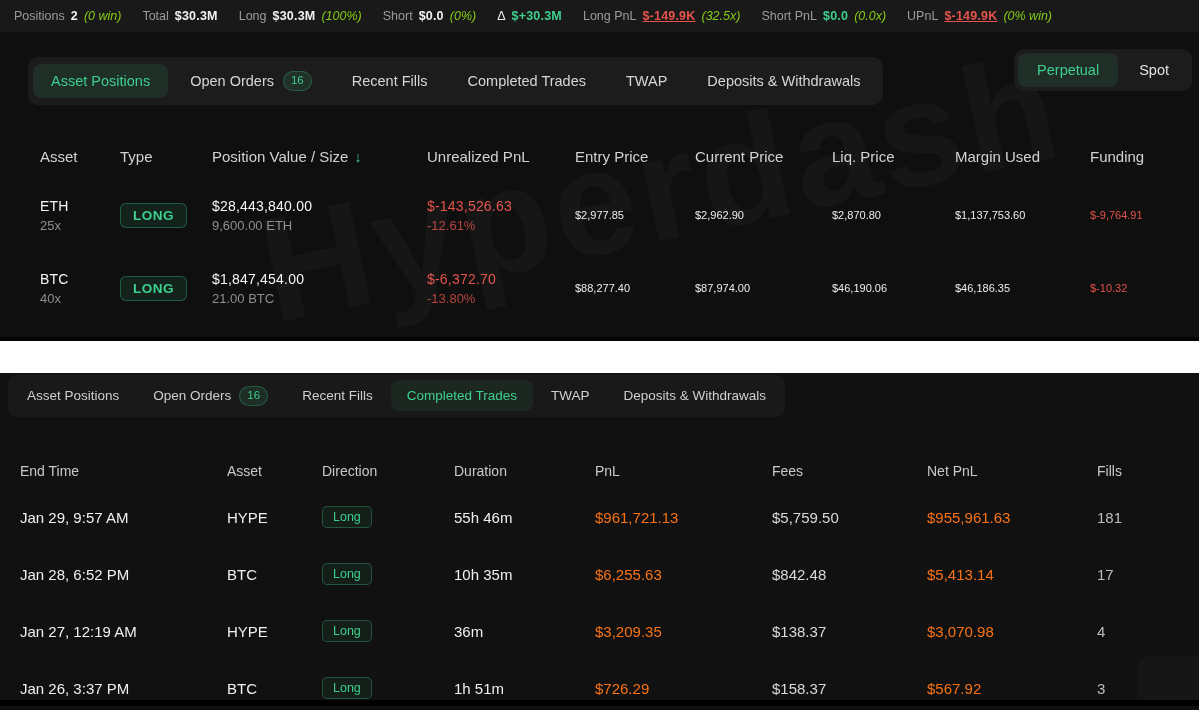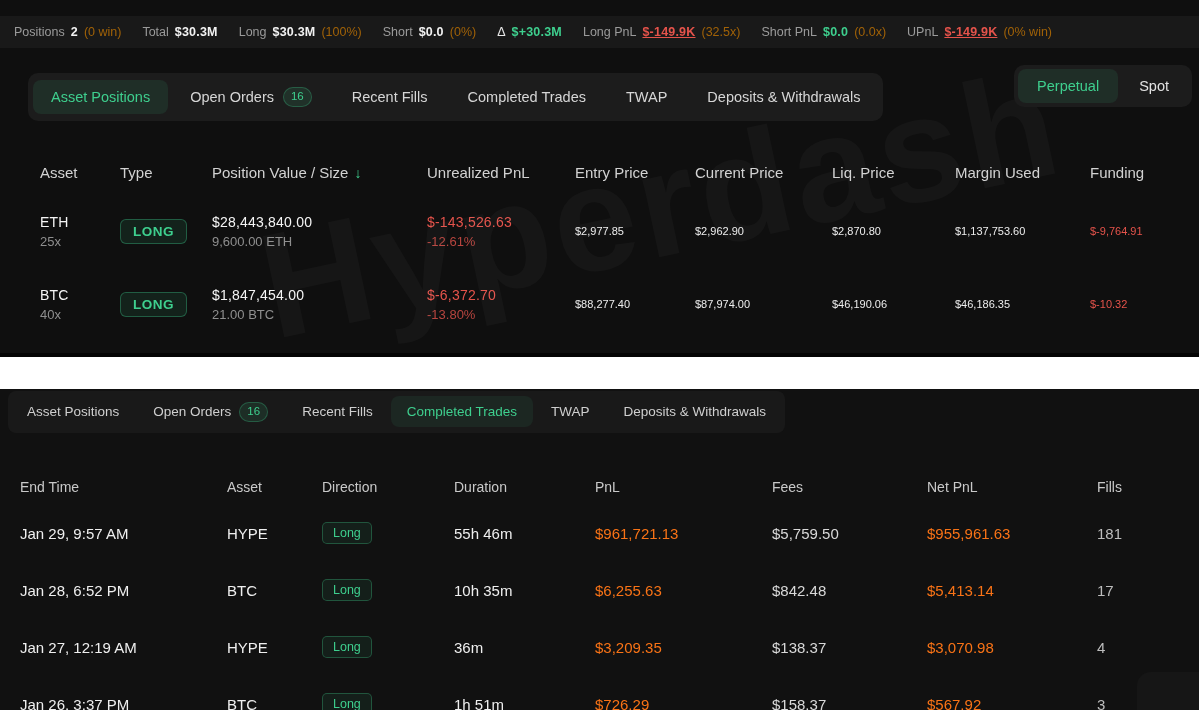--- a/index.html
+++ b/index.html
@@ -6,29 +6,29 @@
   html,body { margin:0; padding:0; }
   body {
     width:1199px; height:710px; overflow:hidden;
     background:#0f0f0f; color:#f2f2f2;
     font-family:"Liberation Sans", sans-serif;
     -webkit-font-smoothing:antialiased;
   }
   
   .statsbar {
     height:32px; background:#191919; display:flex; align-items:center;
-    padding:0 14px; gap:21px; font-size:12.5px; white-space:nowrap;margin-top:16px;
+    padding:0 14px; gap:21px; font-size:12.5px; white-space:nowrap;
   }
   .stat { display:flex; gap:6px; align-items:baseline; }
   .stat .lbl { color:#9b9b9b; }
   .stat .lbl.bright { color:#e8e8e8; }
   .stat .val { color:#f2f2f2; font-weight:700; letter-spacing:.2px; }
   .val.green { color:#3ecf8e; }
   .val.red { color:#e5534b;text-decoration:underline; }
-  .stat .note { color:#a16207; }
+  .stat .note { color:#84cc16;font-style:italic; }
 
   
   .top-panel { position:relative; height:309px; background:#0f0f0f; overflow:hidden; border-bottom:4px solid #040404; }
   .gap-band { height:32px; background:#ffffff; }
   .bottom-panel { position:relative; height:327px; background:#111111; overflow:hidden; }
   .bottom-strip { height:6px; background:#000000; }
 
   .watermark {
     position:absolute; left:255px; top:70px; font-size:150px; font-weight:700;
     color:rgba(255,255,255,0.032); transform:rotate(-12deg); pointer-events:none;

